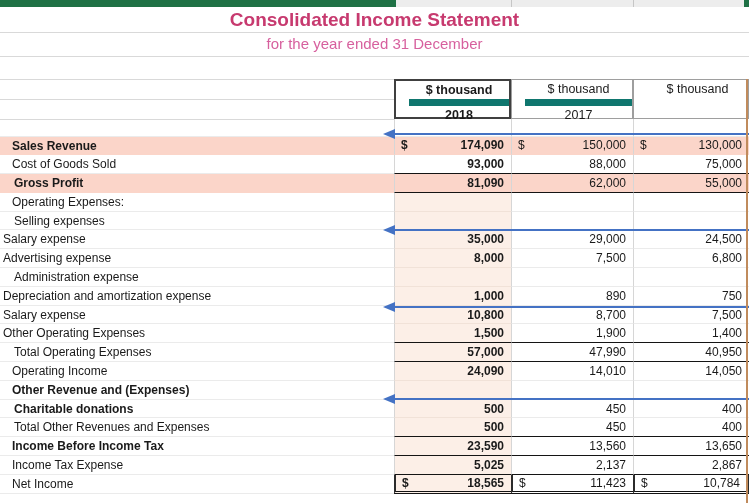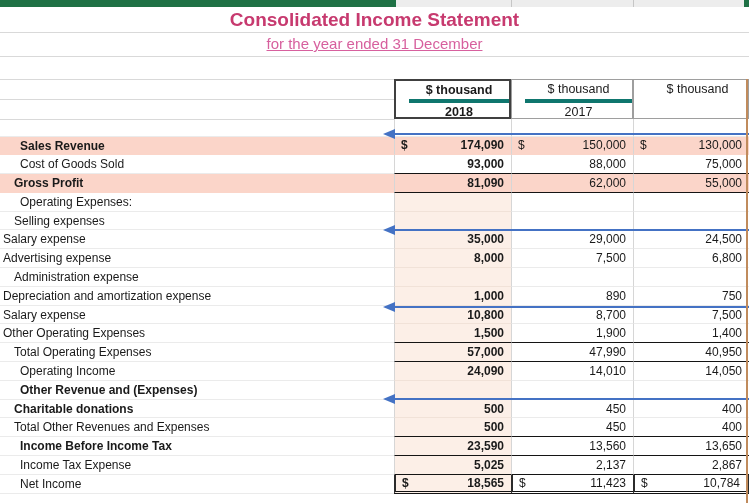--- a/index.html
+++ b/index.html
@@ -9,42 +9,42 @@
   
   .topstrip{position:absolute;top:0;left:0;width:749px;height:7px;background:#EDEDED;}
   .tick{position:absolute;top:0;width:1px;height:7px;background:#C6C6C6;}
   .greenbar{position:absolute;top:0;left:0;width:396px;height:7px;background:#1F7145;}
   .greencorner{position:absolute;top:0;left:744px;width:5px;height:7px;background:#1F7145;}
 
   
   .title{position:absolute;top:7px;left:0;width:749px;height:25px;line-height:25px;
          text-align:center;font-weight:bold;font-size:19px;color:#C73A6F;}
   .subtitle{position:absolute;top:32px;left:0;width:749px;height:24px;line-height:24px;
-         text-align:center;font-size:15px;color:#D7609E;text-decoration:underline;}
+         text-align:center;font-size:15px;color:#D7609E;}
 
   .hline{position:absolute;height:1px;background:#D9D9D9;}
 
   
   .hbox{position:absolute;top:79px;height:40px;box-sizing:border-box;background:#fff;}
   .hbox .hu,.hbox .hy{display:block;height:19px;line-height:19px;text-align:center;
         font-size:12.5px;white-space:nowrap;overflow:hidden;margin-left:13px;}
-  .hbox .hy{border-top:4px solid #0f766e;}
+  .hbox .hy{border-top:7px solid #0f766e;}
   .h2018{left:394px;width:117px;border:2px solid #404040;font-weight:bold;}
   .h2018 .hu,.h2018 .hy{height:18px;line-height:18px;}
   .h2017{left:511px;width:122px;border:1px solid #9E9E9E;}
   .h2016{left:633px;width:116px;border:1px solid #9E9E9E;}
 
   
   .tbl{position:absolute;left:0;top:119px;width:749px;display:grid;
        grid-template-columns:394px 117px 122px 116px;
        grid-template-rows:17.5px repeat(19,18.8px);}
   .row{display:contents;}
   .c{box-sizing:border-box;height:100%;font-size:12px;line-height:18.5px;
      white-space:nowrap;overflow:hidden;border-bottom:1px solid #EBEBEB;}
-  .lab{padding-left:20px;}
+  .lab{padding-left:12px;}
   .ind1{padding-left:14px;}
   .ind2{padding-left:3px;}
   .num{border-left:1px solid #D6D6D6;text-align:right;padding-right:7px;}
   .c18{font-weight:bold;}
   .bold{font-weight:bold;}
   .pink{background:#FBD5C9;border-bottom-color:#FBD5C9;}
   .peach{background:#FCEFE7;border-bottom-color:#F1E2D8;}
   .bb{border-bottom:1px solid #141414 !important;}
   .dbl{border-bottom:3px double #141414 !important;}
   .dollar{display:flex;justify-content:space-between;align-items:center;padding-left:6px;}

